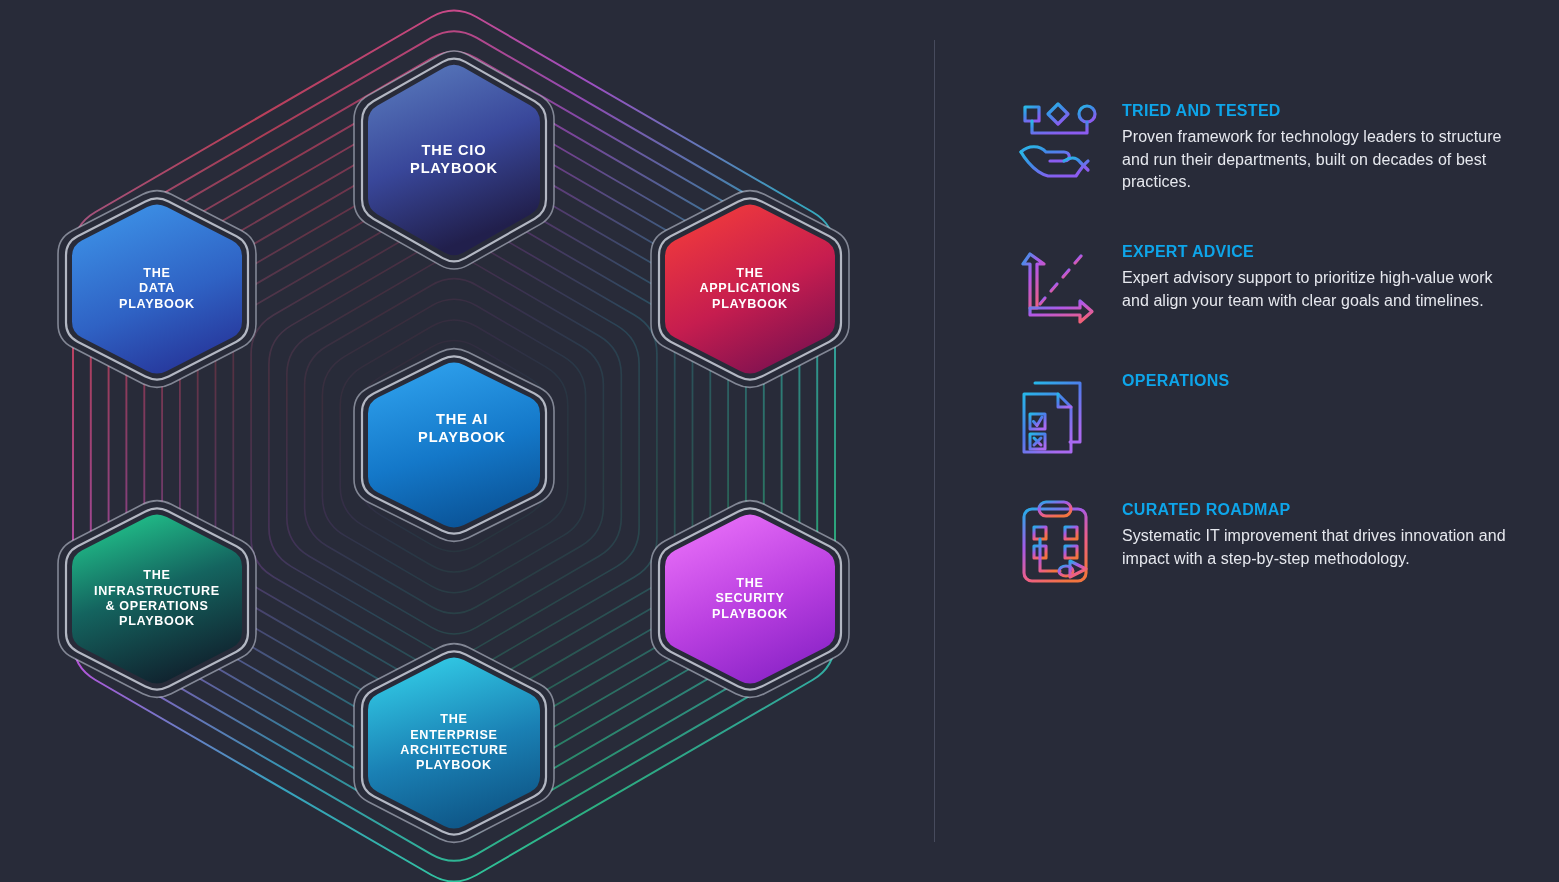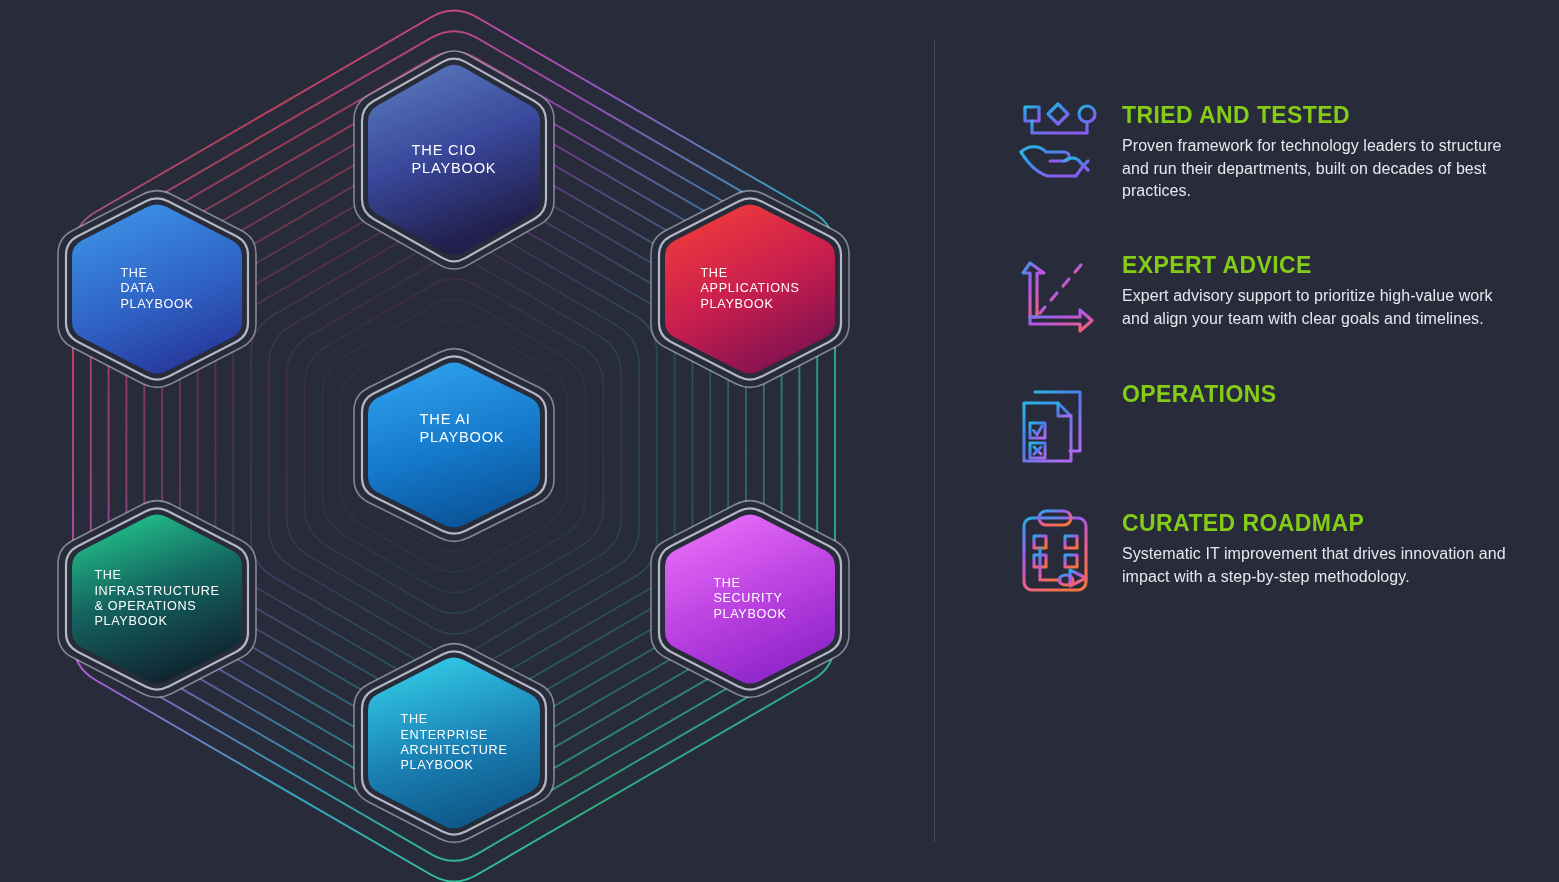--- a/index.html
+++ b/index.html
@@ -13,45 +13,45 @@
 
   
   #diagram{
     position:absolute; left:0; top:0; width:935px; height:882px;
   }
   #hexsvg{ position:absolute; left:0; top:0; width:935px; height:882px; }
 
   .hex{
     position:absolute;
     display:flex; align-items:center; justify-content:center;
-    text-align:left;
+    text-align:center;
     color:#ffffff;
     letter-spacing:.055em;
-    font-weight:400;
+    font-weight:700;
     line-height:1.22;
     cursor:pointer;
   }
   .hexlabel{ position:relative; z-index:3; padding:0 8px; white-space:pre-line; }
 
   
   #divider{
     position:absolute; left:934px; top:40px; width:1px; height:802px;
     background:#474b5d;
   }
   #features{
     position:absolute; left:1018px; top:96px; width:500px;
   }
   .feature{
     display:flex; align-items:flex-start; gap:26px; margin-bottom:43px;
   }
   .feature:last-child{ margin-bottom:0; }
   .f-icon{ flex:0 0 78px; width:78px; height:86px; padding-top:4px; }
   .f-body{ flex:1 1 auto; padding-top:6px; }
   .f-title{
-    font-size:23px; font-weight:700; color:#84cc16;
+    font-size:16px; font-weight:700; color:#0ea5e9;
     letter-spacing:.018em; margin-bottom:6px;
   }
   .f-desc{
     font-size:16px; color:#e6e8ee; line-height:1.42; letter-spacing:.004em;
   }
 </style>
 </head>
 <body>
 
 <div id="root">

